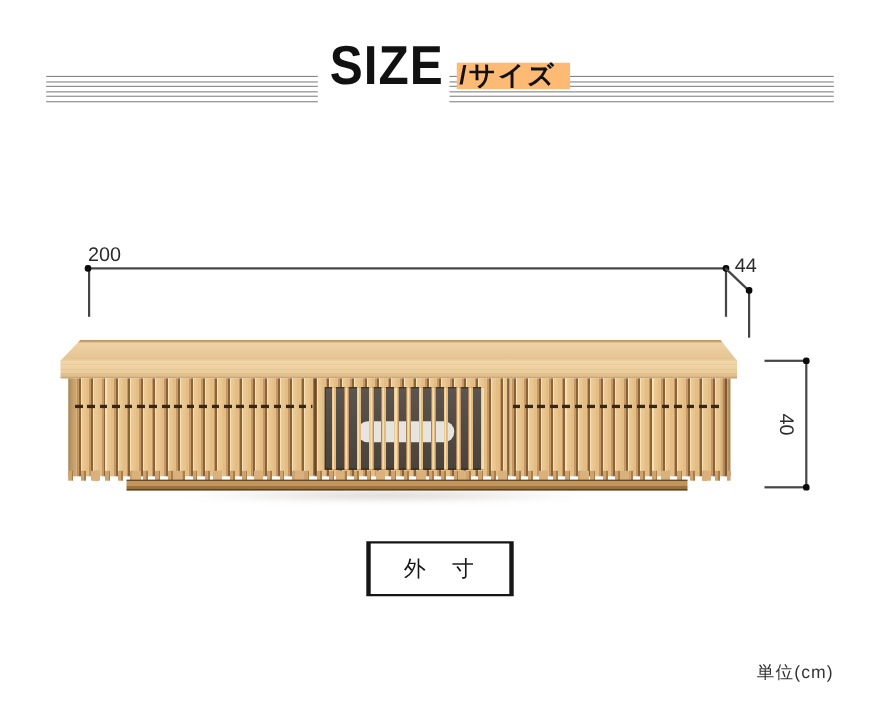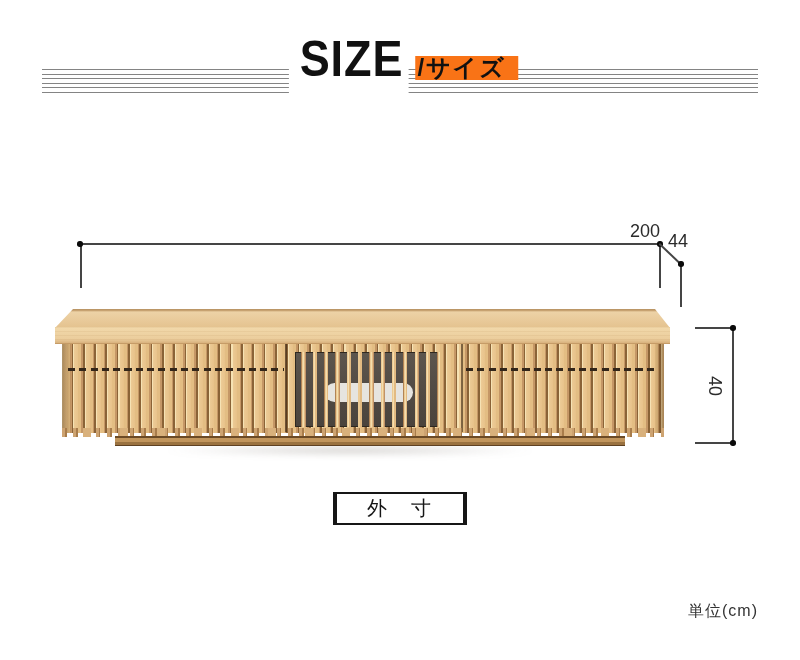--- a/index.html
+++ b/index.html
@@ -6,21 +6,21 @@
   .canvas{position:relative;width:800px;height:660px;background:#fff;overflow:hidden;
           font-family:"Liberation Sans",sans-serif;}
 
   
   .hrule{position:absolute;left:42px;width:716px;height:1px;background:#848484;}
   .title-wrap{position:absolute;top:32px;left:50%;transform:translateX(-50%);
               display:flex;align-items:baseline;white-space:nowrap;}
   .title-main{display:inline-block;background:#fff;font-size:50px;font-weight:bold;
               line-height:50px;letter-spacing:1px;color:#111;padding:2px 6px 14px 12px;
               transform:scaleX(.9);}
-  .title-sub{display:inline-block;background:#f97316;font-size:24px;font-weight:bold;
+  .title-sub{display:inline-block;background:#fdba74;font-size:24px;font-weight:bold;
              line-height:24px;letter-spacing:2px;color:#111;padding:0 12px 0 2px;}
 
   
   .dim,.tick{position:absolute;background:#454545;}
   .dot{position:absolute;width:6px;height:6px;background:#0a0a0a;border-radius:45%;
        margin:-3px 0 0 -3px;}
   .dim-label{position:absolute;color:#2b2b2b;font-size:18px;line-height:18px;}
   .rot90{transform:rotate(90deg);transform-origin:center;}
 
   
@@ -64,21 +64,21 @@
     background:
       repeating-linear-gradient(90deg,rgba(0,0,0,0) 0 21px,#d9b17c 21px 29px,rgba(0,0,0,0) 29px 37px),
       repeating-linear-gradient(90deg,#cda371 0 3px,#a87c4b 3px 4.5px,rgba(0,0,0,0) 4.5px 11.3px);}
   .plinth{position:absolute;left:115px;top:436px;width:510px;height:10px;
     background:linear-gradient(180deg,#6b4a26 0 1.5px,#c1955c 1.5px 6px,#9a7240 6px 8.5px,#5f4122 8.5px 10px);}
   .floor-shadow{position:absolute;left:80px;top:444px;width:540px;height:16px;
     background:radial-gradient(ellipse 50% 50% at 50% 40%,rgba(90,80,70,.28),rgba(0,0,0,0) 70%);
     filter:blur(3px);}
 
   
-  .caption-box{position:absolute;left:333px;top:492px;width:134px;height:33px;
+  .caption-box{position:absolute;left:333px;top:492px;width:134px;height:50px;
     border-top:2px solid #161616;border-bottom:2px solid #161616;
     border-left:4px solid #161616;border-right:4px solid #161616;
     box-sizing:border-box;display:flex;align-items:center;justify-content:center;}
   .caption-text{font-size:20px;color:#161616;letter-spacing:2px;}
   .unit-note{position:absolute;right:42px;top:601px;font-size:16px;color:#333;
     letter-spacing:1px;text-align:center;}
 </style>
 </head>
 <body>
 
@@ -89,21 +89,21 @@
   <div class="hrule" style="top:78px"></div>
   <div class="hrule" style="top:83px"></div>
   <div class="hrule" style="top:87px"></div>
   <div class="hrule" style="top:92px"></div>
 
   <div class="title-wrap">
     <span class="title-main">SIZE</span>
     <span class="title-sub">/サイズ</span>
   </div>
 
-  <div class="dim-label" style="left:80px;top:222px;width:580px;text-align:right;">200</div>
+  <div class="dim-label" style="left:80px;top:222px;width:580px;text-align:left;">200</div>
   <div class="dim" style="left:80px;top:243px;width:580px;height:1.5px;"></div>
   <div class="dim" style="left:80px;top:243px;width:1.5px;height:45px;"></div>
   <div class="dim" style="left:659px;top:243px;width:1.5px;height:45px;"></div>
   <div class="dot" style="left:80px;top:244px;"></div>
   <div class="dot" style="left:660px;top:244px;"></div>
 
   <div class="dim" style="left:660px;top:243px;width:29px;height:1.5px;transform:rotate(43.6deg);transform-origin:0 0;"></div>
   <div class="dim" style="left:680px;top:263px;width:1.5px;height:44px;"></div>
   <div class="dot" style="left:681px;top:264px;"></div>
   <div class="dim-label" style="left:668px;top:232px;text-align:right;">44</div>

